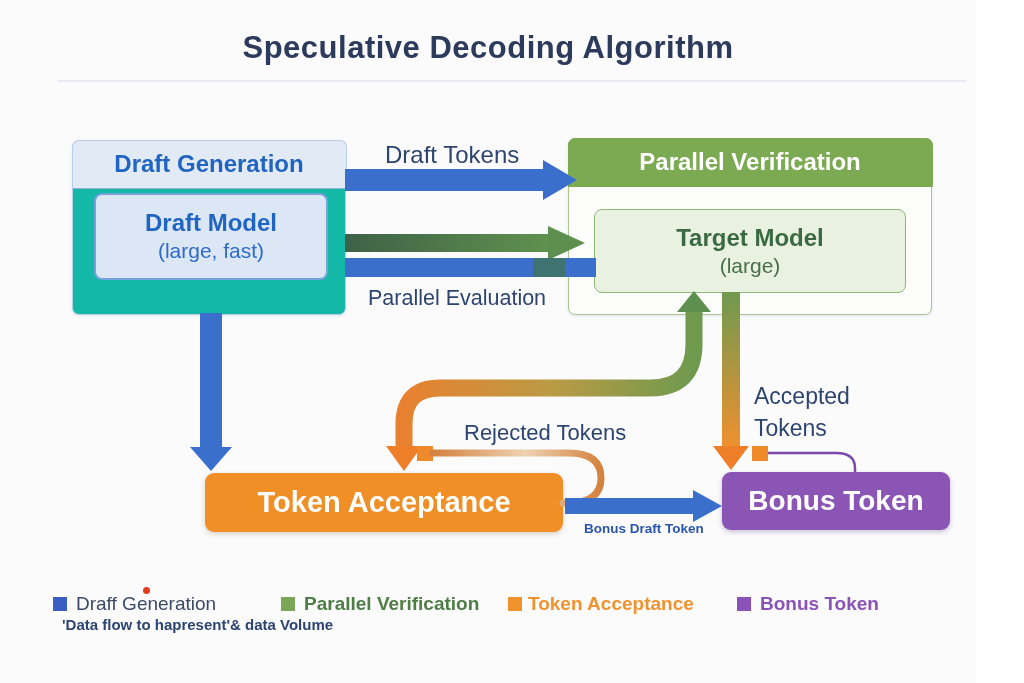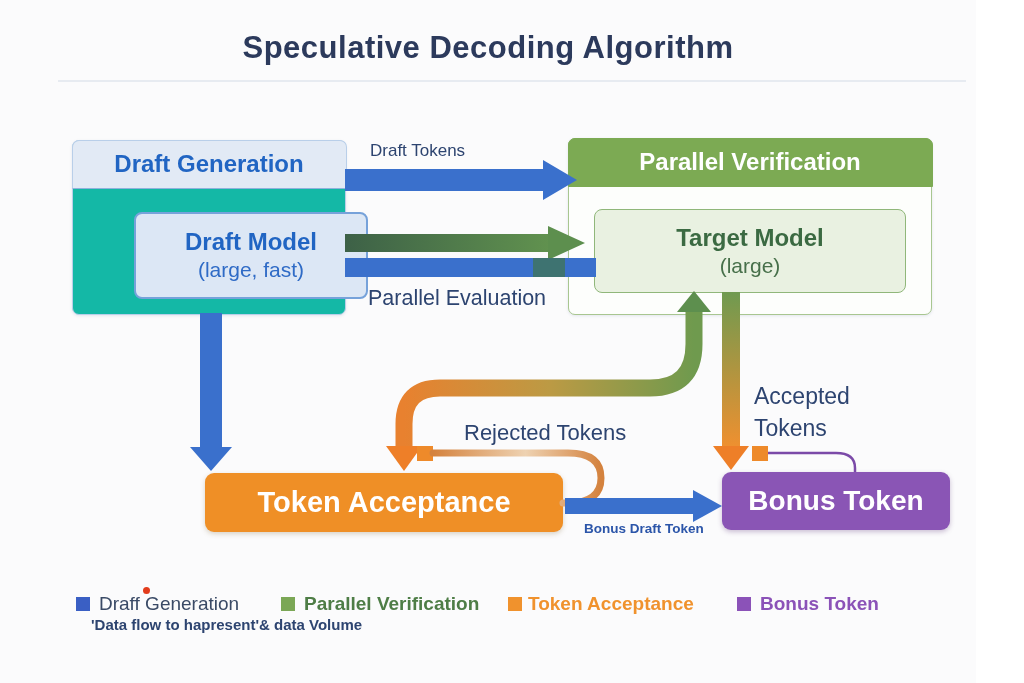--- a/index.html
+++ b/index.html
@@ -24,58 +24,58 @@
     font-size:24px;font-weight:700;border-radius:7px 7px 0 0;
   }
   .draft-header{background:var(--header-blue-bg);color:var(--blue-text);border:1.5px solid var(--outer-blue-border);border-bottom:1.5px solid var(--header-blue-divider);}
   .ver-header{background:var(--green-header);color:#ffffff;border:1.5px solid var(--green-header);}
 
   
   .model-box{
     position:absolute;display:flex;flex-direction:column;align-items:center;justify-content:center;
     border-radius:8px;line-height:1.25;
   }
-  .draft-model{left:21px;top:71px;width:230px;height:83px;background:var(--box-blue-bg);border:2px solid var(--box-blue-border);margin-left:40px;}
+  .draft-model{left:21px;top:52px;width:230px;height:83px;background:var(--box-blue-bg);border:2px solid var(--box-blue-border);}
   .target-model{left:25px;top:70px;width:310px;height:82px;background:var(--box-green-bg);border:1.5px solid var(--box-green-border);text-align:right;}
   .model-name-blue{font-size:24px;font-weight:700;color:var(--blue-text);}
   .model-detail-blue{font-size:21px;font-weight:500;color:var(--blue-detail);}
   .model-name-green{font-size:24px;font-weight:700;color:var(--green-text);}
   .model-detail-green{font-size:21px;font-weight:500;color:var(--green-detail);}
 
   
   .solid-box{
     display:flex;align-items:center;justify-content:center;color:#fff;
     border-radius:9px;box-shadow:0 2px 5px rgba(120,90,40,.25);
   }
   .token-box{left:205px;top:473px;width:358px;height:59px;background:var(--orange);font-size:29px;font-weight:600;}
   .bonus-box{left:722px;top:472px;width:228px;height:58px;background:var(--purple);font-size:28px;font-weight:600;box-shadow:0 2px 5px rgba(90,50,120,.3);}
 
   
   .lbl{position:absolute;color:var(--navy);font-weight:500;}
-  .lbl-draft-tokens{left:370px;top:141px;font-size:17px;}
+  .lbl-draft-tokens{left:385px;top:141px;font-size:24px;}
   .lbl-parallel-eval{left:368px;top:286px;font-size:21.5px;}
   .lbl-rejected{left:464px;top:420px;font-size:22px;}
   .lbl-accepted{left:754px;top:340px;width:140px;font-size:23px;line-height:32px;margin-top:40px;}
   .lbl-bonus-draft{left:584px;top:521px;font-size:13.5px;font-weight:700;color:var(--bonus-label-blue);}
 
   svg.arrows{position:absolute;left:0;top:0;pointer-events:none;}
 
   
   .leg{position:absolute;top:593px;display:flex;align-items:center;gap:9px;font-size:19px;}
   .leg .sw{width:14px;height:14px;flex:0 0 auto;}
-  .leg-0{left:76px;color:var(--legend-navy);font-weight:500;}
+  .leg-0{left:53px;color:var(--legend-navy);font-weight:500;}
   .leg-1{left:281px;color:var(--legend-green);font-weight:600;}
   .leg-2{left:508px;color:var(--legend-orange);font-weight:600;gap:6px;}
   .leg-3{left:737px;color:var(--legend-purple);font-weight:600;}
   .sw-0{background:var(--legend-blue-sq);}
   .sw-1{background:var(--legend-green-sq);}
   .sw-2{background:var(--legend-orange);}
   .sw-3{background:var(--legend-purple);}
   .red-speck{left:143px;top:587px;width:7px;height:7px;border-radius:50%;background:var(--red-speck);}
-  .note{left:62px;top:616px;font-size:15px;font-weight:600;color:var(--navy);margin-left:29px;}
+  .note{left:62px;top:616px;font-size:15px;font-weight:600;color:var(--navy);}
 </style>
 </head>
 <body>
 
 <div class="canvas">
 
   <div class="abs title">Speculative Decoding Algorithm</div>
   <div class="abs divider"></div>
 
   <div class="abs group-box draft-outer">

